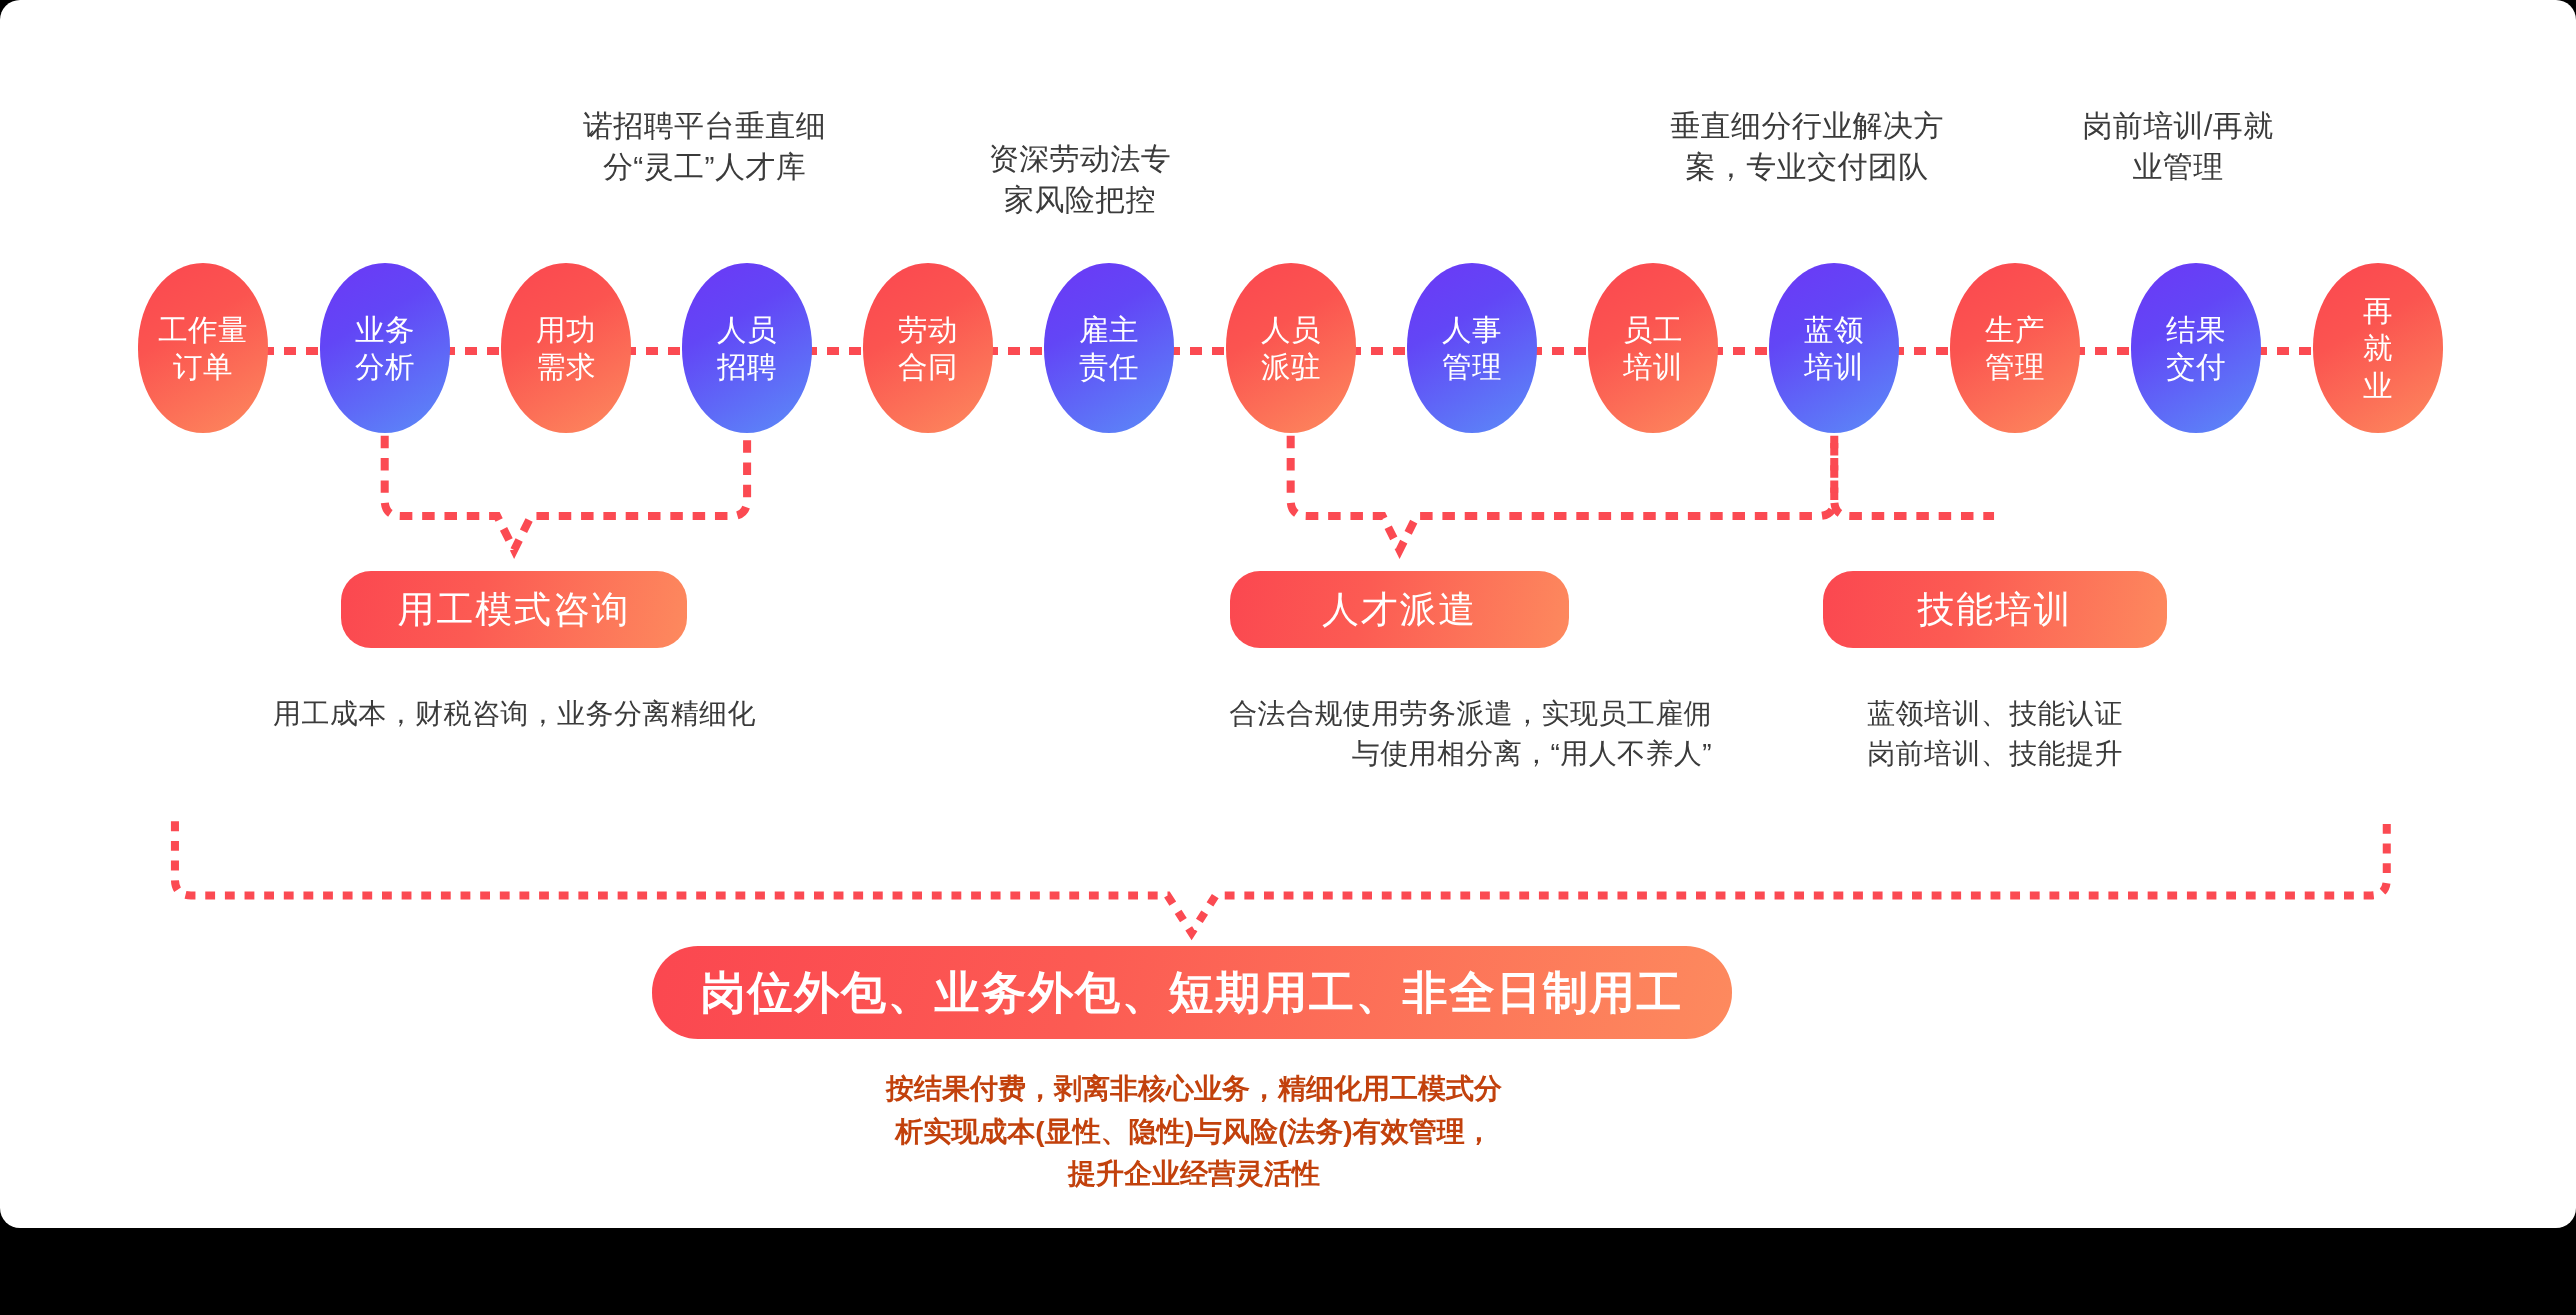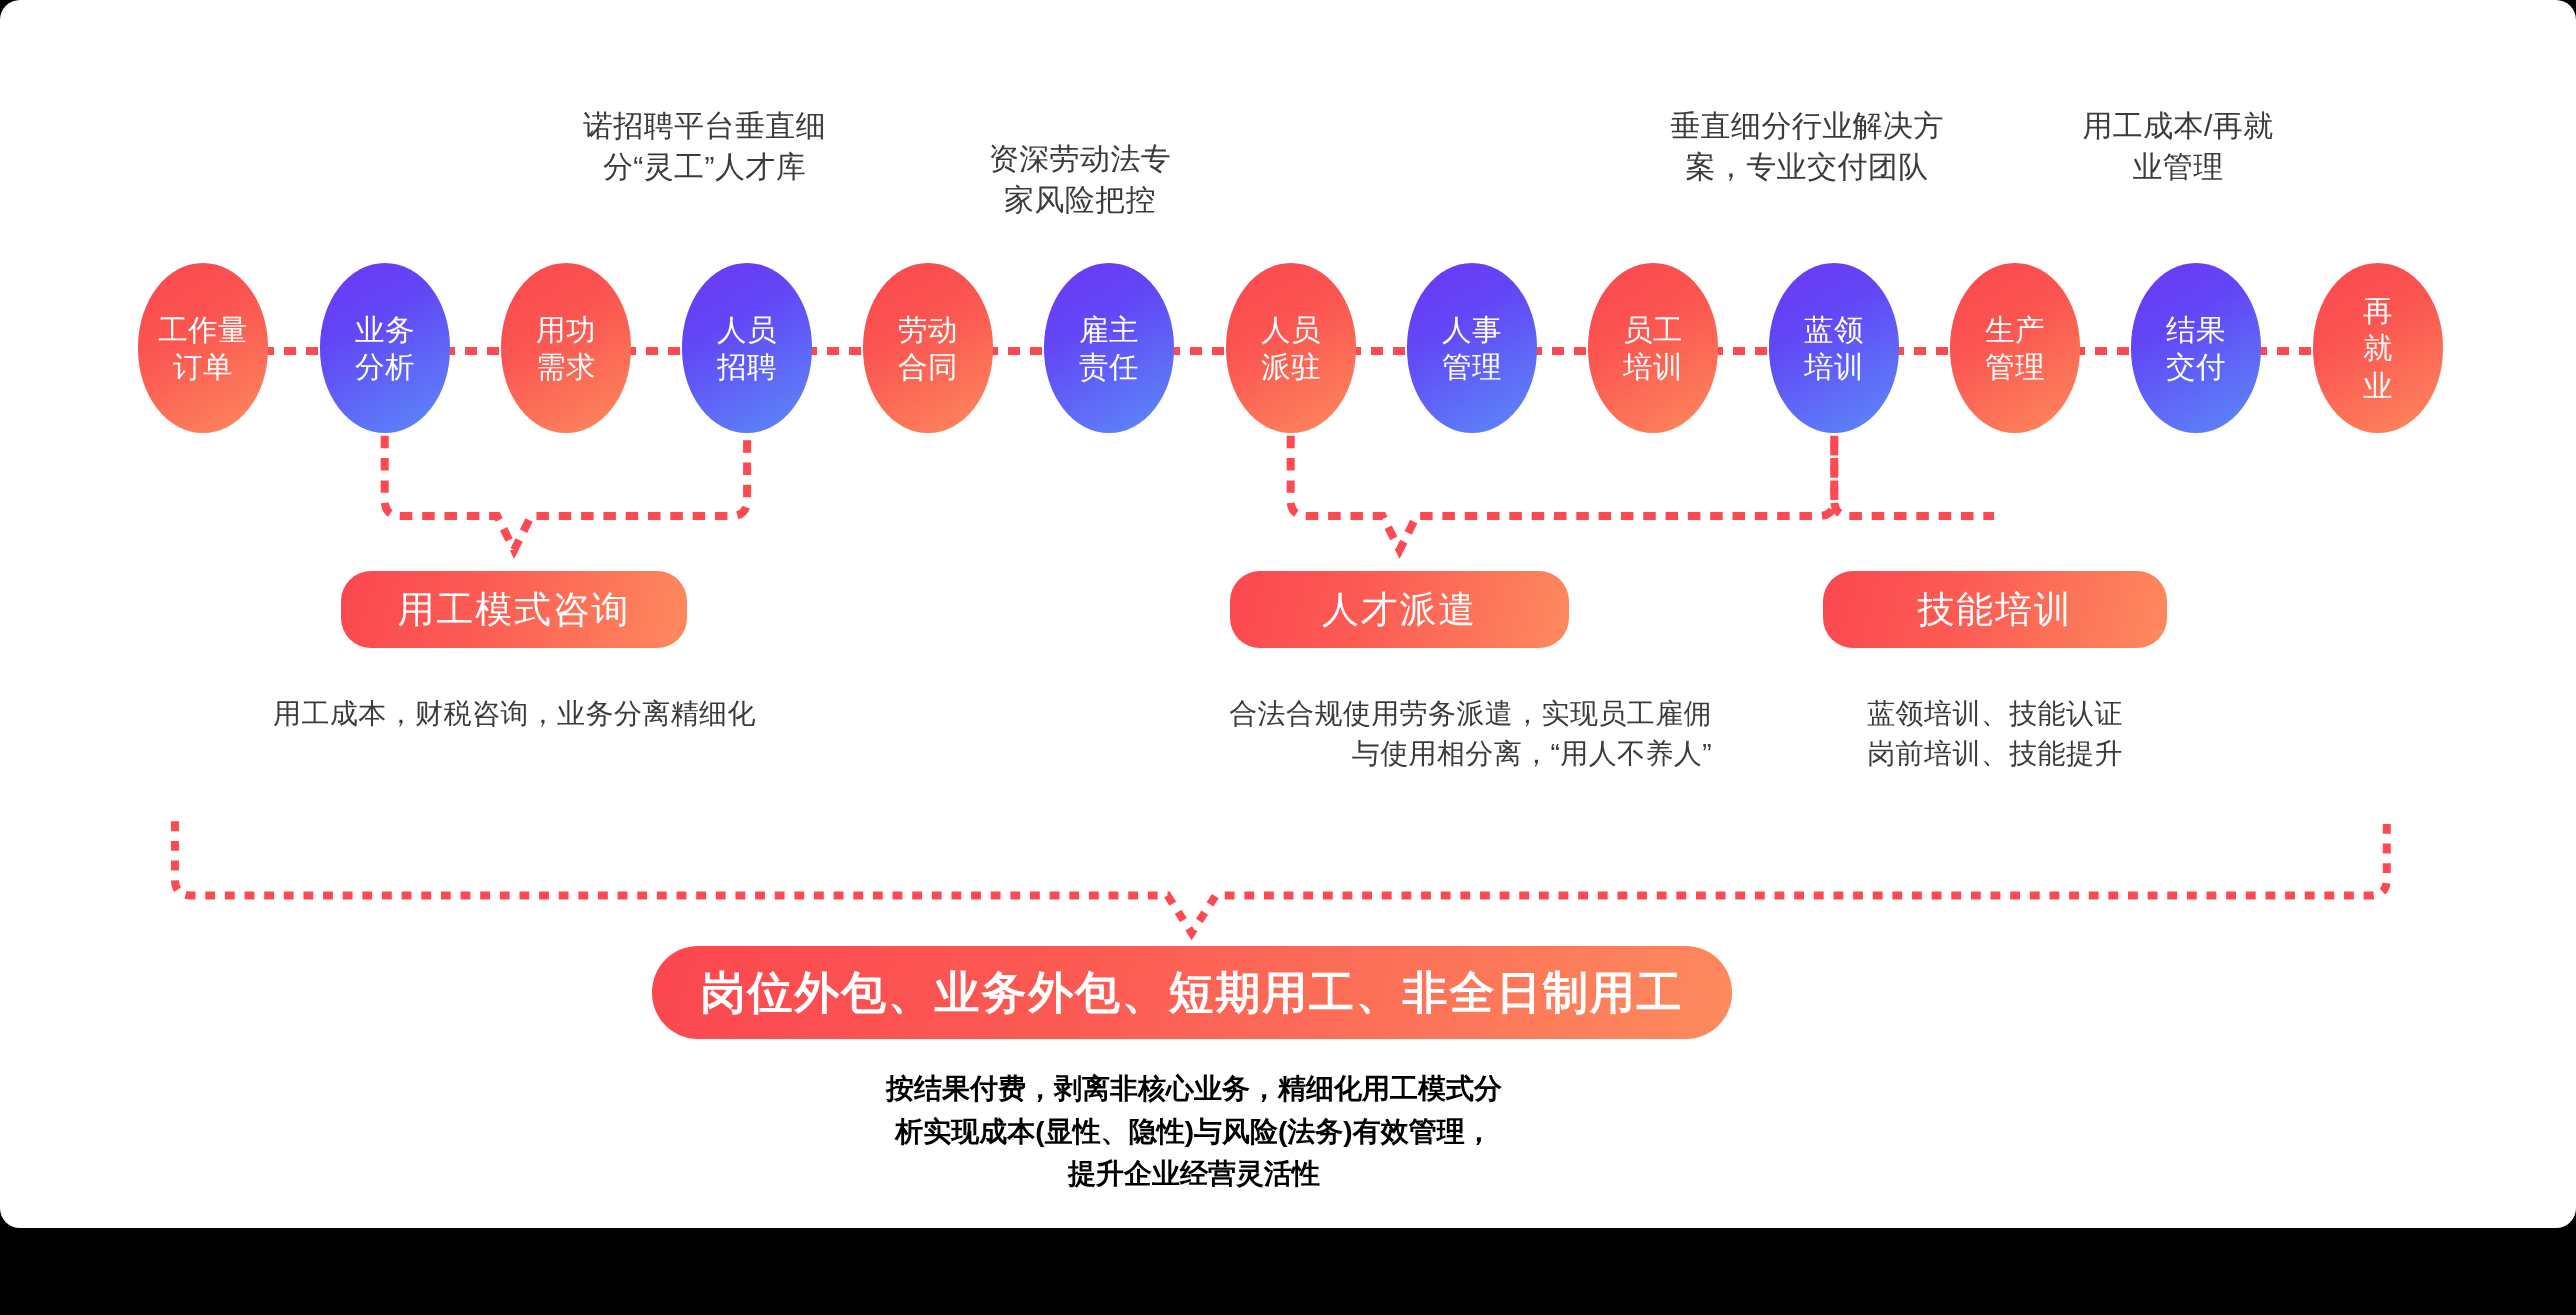--- a/index.html
+++ b/index.html
@@ -95,21 +95,21 @@
     font-size: 45px;
     font-weight: bold;
     letter-spacing: 1.8px;
   }
   #bottom-blurb {
     position: absolute;
     left: 663px; top: 1068px;
     width: 1062px;
     font-size: 28px;
     line-height: 1.52;
-    color: #000000;
+    color: #c2410c;
     text-align: center;
     white-space: pre-line;
     font-weight: bold;
   }
 
   
   #brackets {
     position: absolute; left: 0; top: 0;
     width: 2576px; height: 1316px;
     z-index: 2;
@@ -121,21 +121,21 @@
 
 <div id="page">
 
   <div id="annotations-layer">
     <div class="annot" style="left: 553px; top: 105px; width: 303px;">诺招聘平台垂直细
 分“灵工”人才库</div>
     <div class="annot" style="left: 946px; top: 105px; width: 268px; margin-top: 33px;">资深劳动法专
 家风险把控</div>
     <div class="annot" style="left: 1633px; top: 105px; width: 348px;">垂直细分行业解决方
 案，专业交付团队</div>
-    <div class="annot" style="left: 2044px; top: 105px; width: 268px;">用工成本/再就
+    <div class="annot" style="left: 2044px; top: 105px; width: 268px;">岗前培训/再就
 业管理</div>
   </div>
 
   <svg id="brackets" viewBox="0 0 2886 1474">
     <g fill="none" stroke="#fb4a52" stroke-width="9" stroke-linecap="butt" stroke-dasharray="14 11">
 
       <path d="M 431,488 L 431,560 Q 431,578 449,578 L 557,578 L 576,616 L 595,578 L 819,578 Q 837,578 837,560 L 837,488"></path>
 
       <path d="M 1446,488 L 1446,560 Q 1446,578 1464,578 L 1549,578 L 1568,616 L 1587,578 L 2037,578 Q 2055,578 2055,560 L 2055,488"></path>
 

